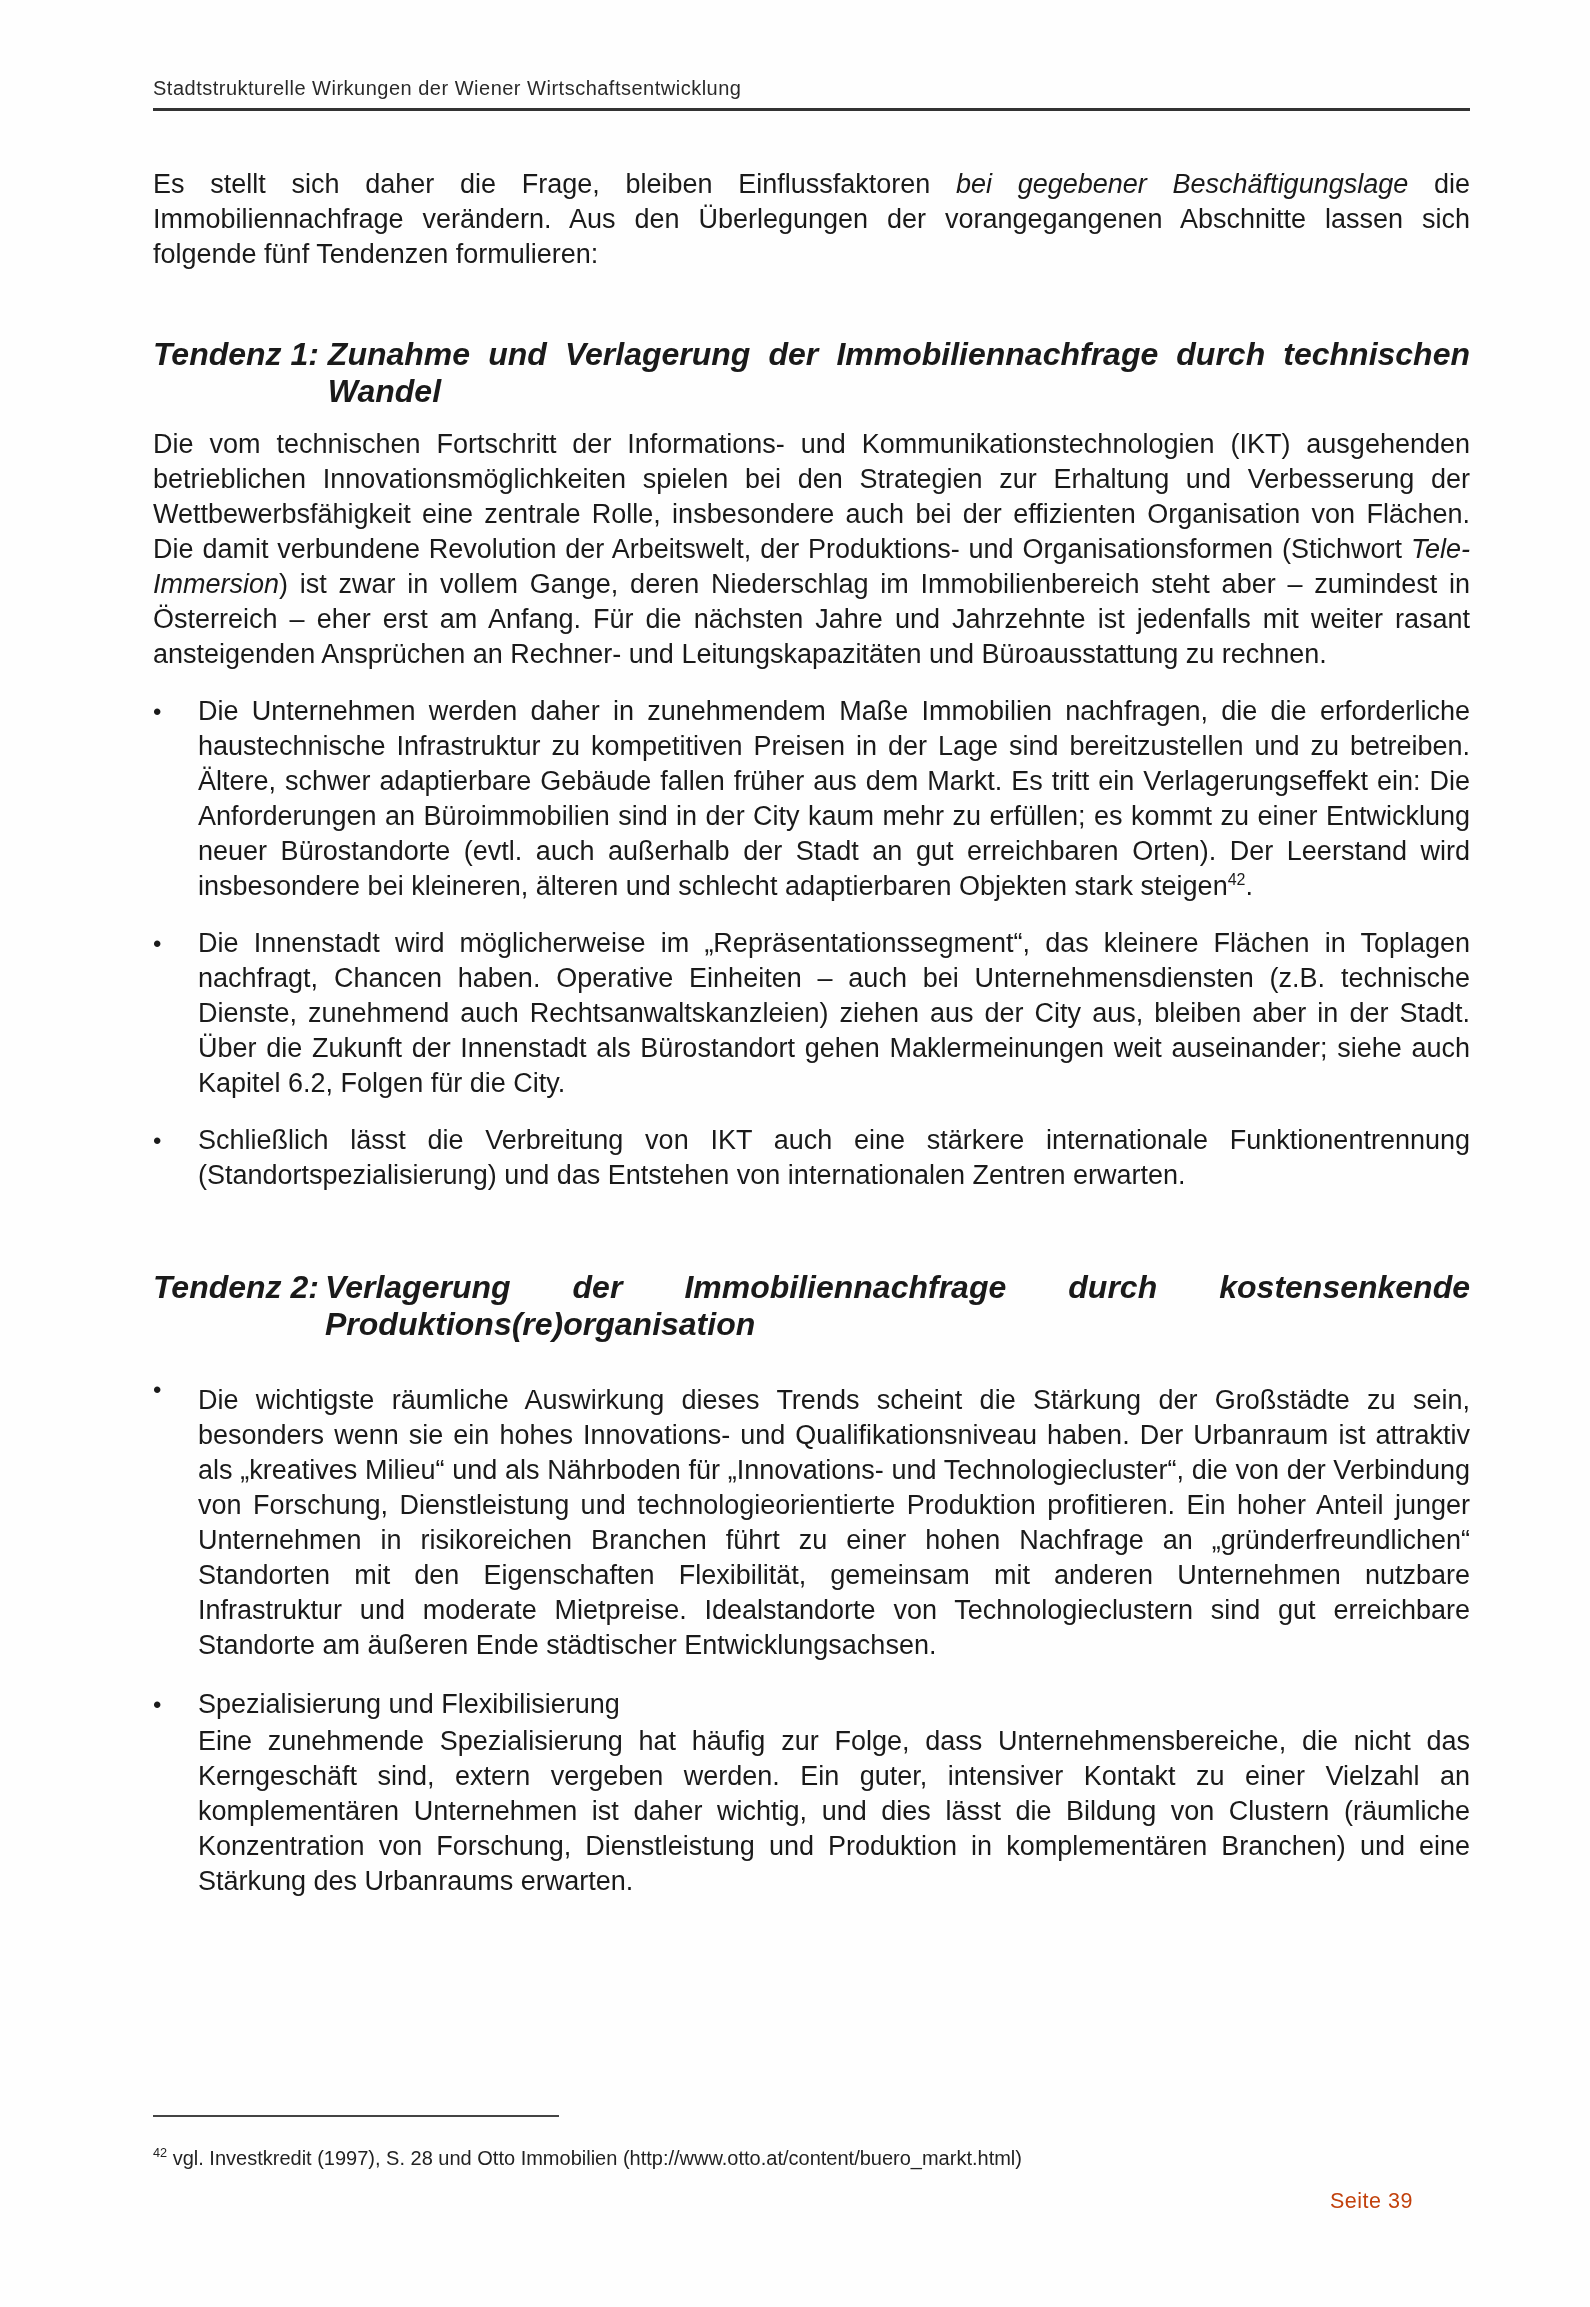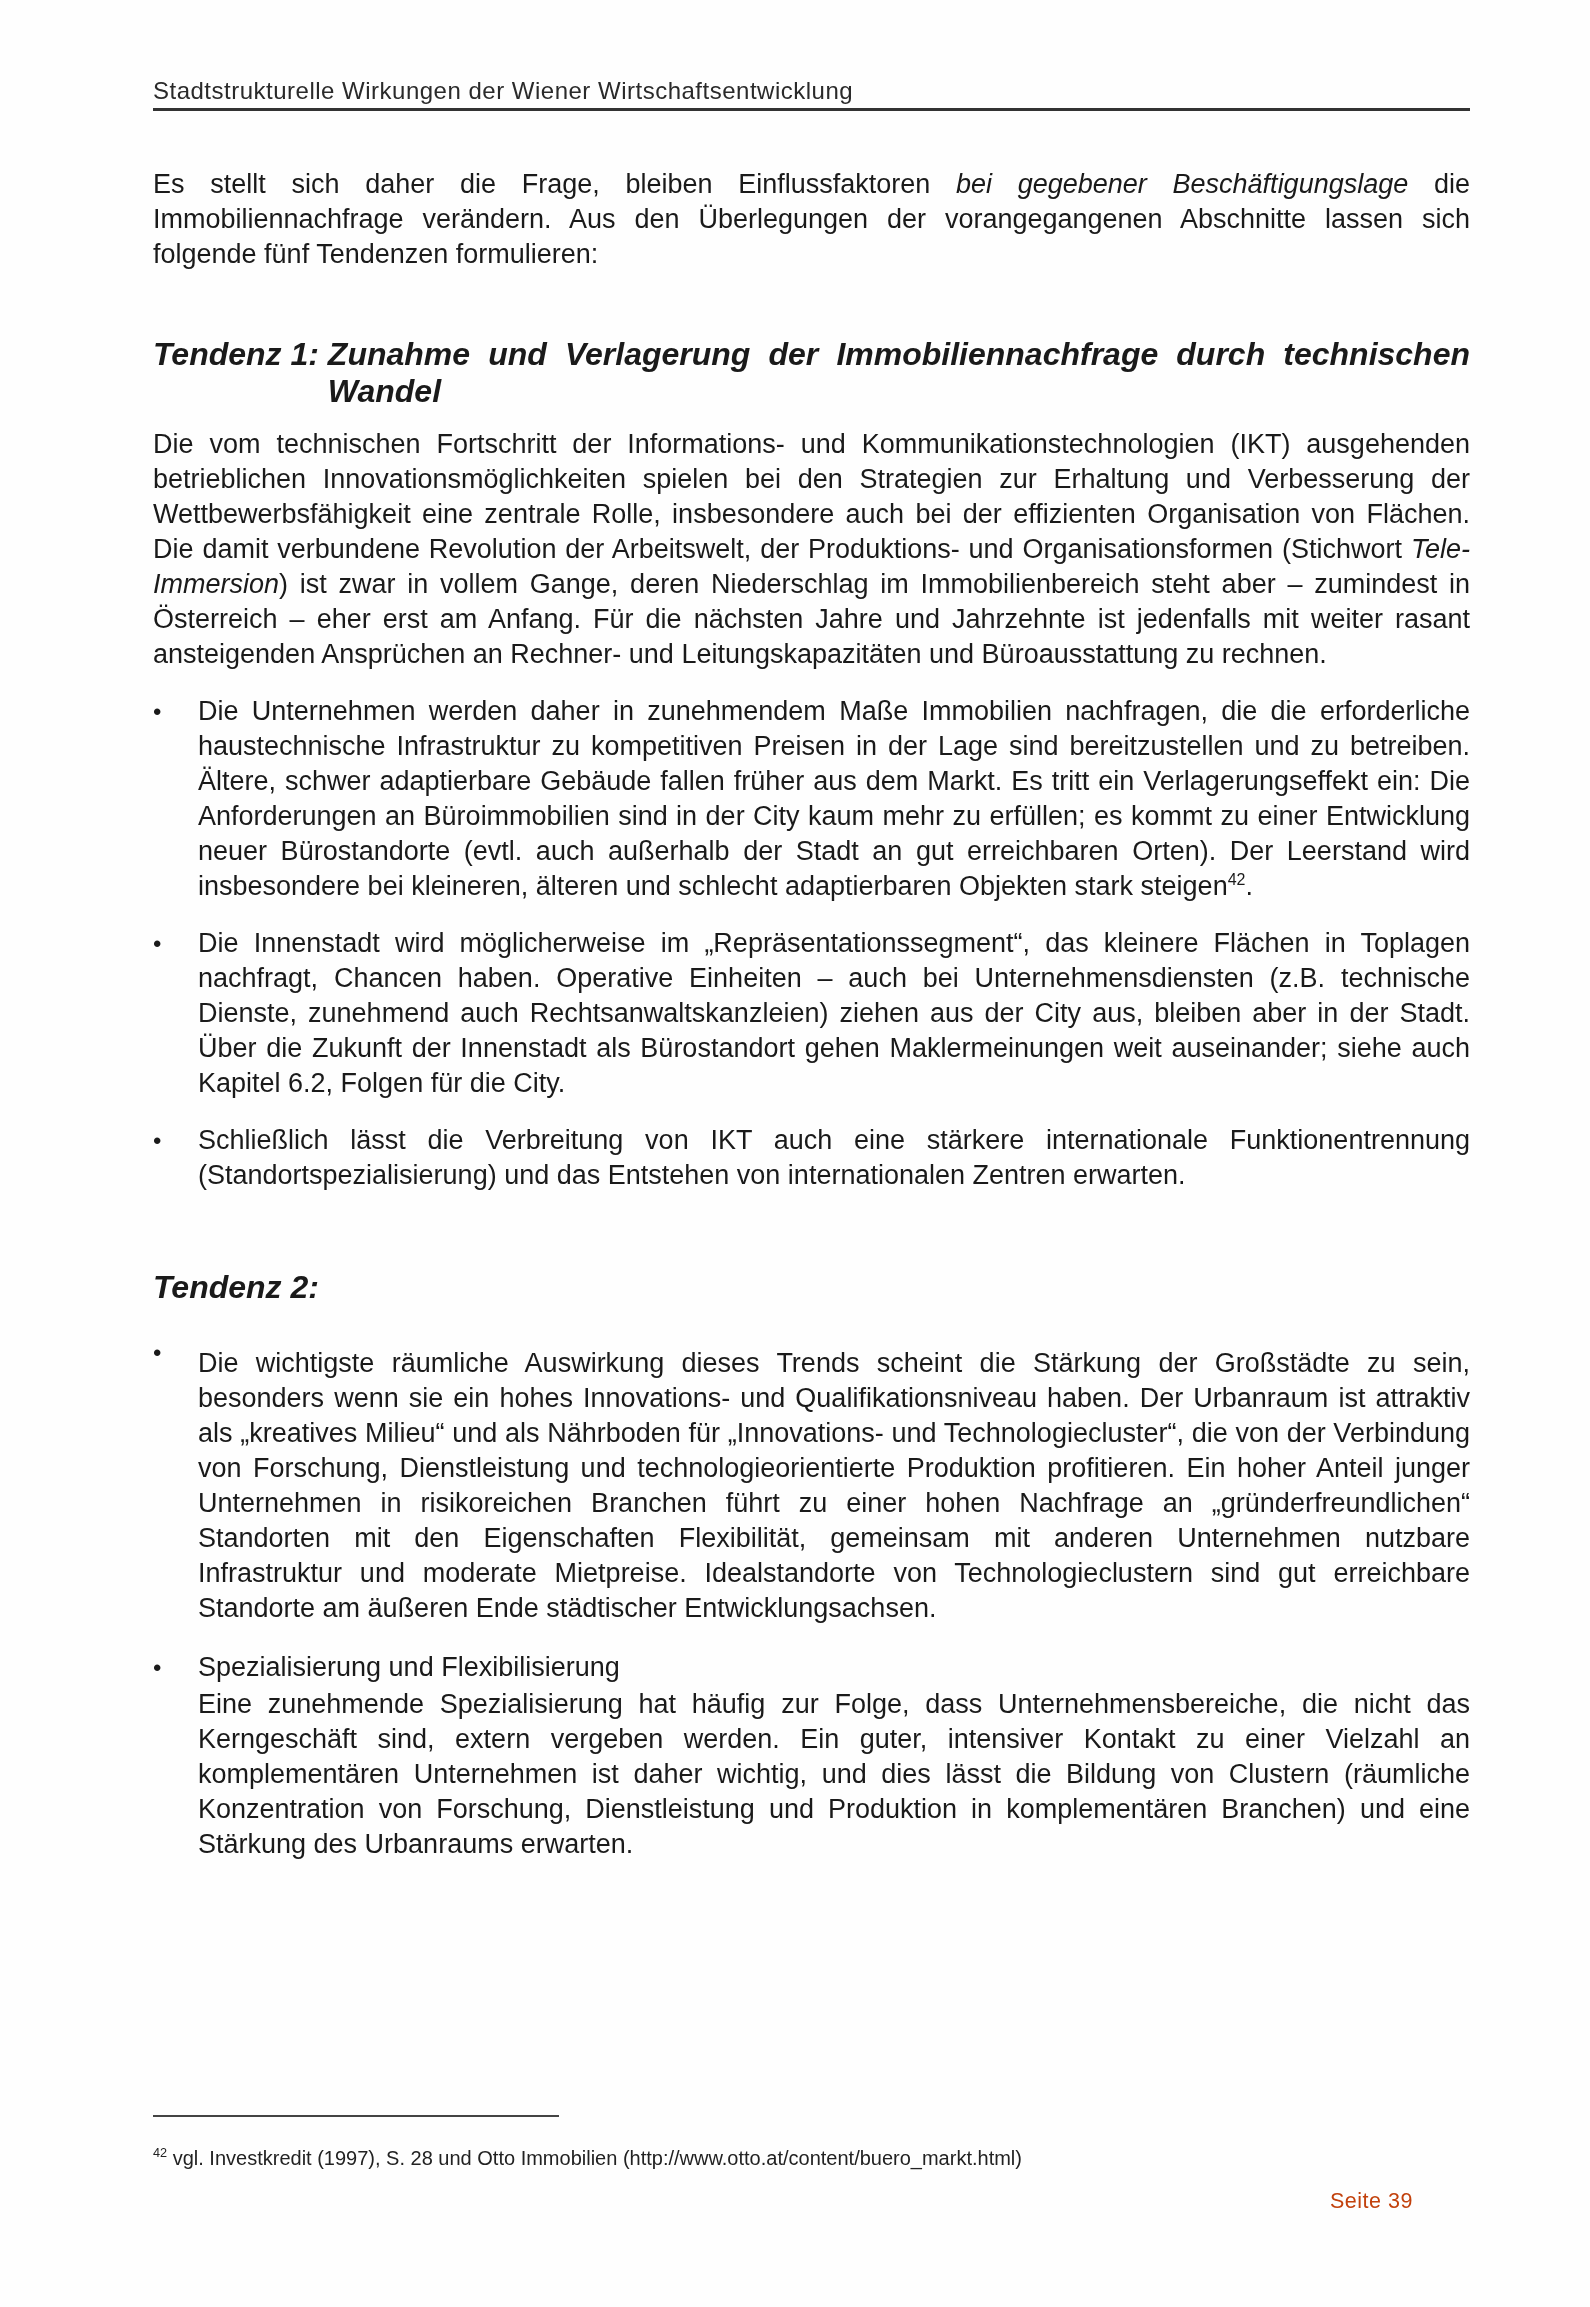--- a/index.html
+++ b/index.html
@@ -1,20 +1,20 @@
 <!DOCTYPE html>
 <html style="font-size:12.7px"><head>
 <meta charset="utf-8">
 <style>
   html, body { margin: 0; padding: 0; }
   body {
     width: 1591px; height: 2307px; background: #fefefe; position: relative; overflow: hidden;
     font-family: "Liberation Sans", sans-serif; color: #1a1a1a;
   }
-  .header-title { position: absolute; left: 153px; top: 77px; font-size: 24px; letter-spacing: 0.5px; color: #2a2a2a; }
+  .header-title { position: absolute; left: 153px; top: 77px; font-size: 20px; letter-spacing: 0.5px; color: #2a2a2a; }
   .header-rule { position: absolute; left: 153px; top: 108px; width: 1317px; height: 3.2px; background: #333; }
   .content { position: absolute; left: 153px; top: 167px; width: 1317px; font-size: 27px; line-height: 35px; }
   p { margin: 0; text-align: justify; }
   .heading { font-weight: bold; font-style: italic; font-size: 32px; line-height: 37px; display: flex; }
   .heading .label { white-space: pre; }
   .heading .text { flex: 1; text-align: justify; }
   .h1 { margin-top: 64px; }
   .h1 .label { width: auto; }
   .h2 { margin-top: 76px; font-style: italic; }
   .h2 .label { width: 172px; }
@@ -60,20 +60,21 @@
     <p class="body">Die Innenstadt wird möglicherweise im „Repräsentationssegment“, das kleinere Flächen in Toplagen nachfragt, Chancen haben. Operative Einheiten – auch bei Unternehmensdiensten (z.B. technische Dienste, zunehmend auch Rechtsanwaltskanzleien) ziehen aus der City aus, bleiben aber in der Stadt. Über die Zukunft der Innenstadt als Bürostandort gehen Maklermeinungen weit auseinander; siehe auch Kapitel 6.2, Folgen für die City.</p>
   </div>
 
   <div class="bullet">
     <span class="dot">•</span>
     <p class="body">Schließlich lässt die Verbreitung von IKT auch eine stärkere internationale Funktionentrennung (Standortspezialisierung) und das Entstehen von internationalen Zentren erwarten.</p>
   </div>
 
   <div class="heading h2">
     <span class="label">Tendenz 2:</span>
+    <span class="text">Verlagerung der Immobiliennachfrage durch kostensenkende Produktions(re)organisation</span>
   </div>
 
   <div class="bullet" style="margin-top:29px">
     <span class="dot">•</span>
     <div class="body">
       <p style="margin-top:11px">Die wichtigste räumliche Auswirkung dieses Trends scheint die Stärkung der Großstädte zu sein, besonders wenn sie ein hohes Innovations- und Qualifikationsniveau haben. Der Urbanraum ist attraktiv als „kreatives Milieu“ und als Nährboden für „Innovations- und Technologiecluster“, die von der Verbindung von Forschung, Dienstleistung und technologieorientierte Produktion profitieren. Ein hoher Anteil junger Unternehmen in risikoreichen Branchen führt zu einer hohen Nachfrage an „gründerfreundlichen“ Standorten mit den Eigenschaften Flexibilität, gemeinsam mit anderen Unternehmen nutzbare Infrastruktur und moderate Mietpreise. Idealstandorte von Technologieclustern sind gut erreichbare Standorte am äußeren Ende städtischer Entwicklungsachsen.</p>
     </div>
   </div>
 
   <div class="bullet" style="margin-top:24px">

